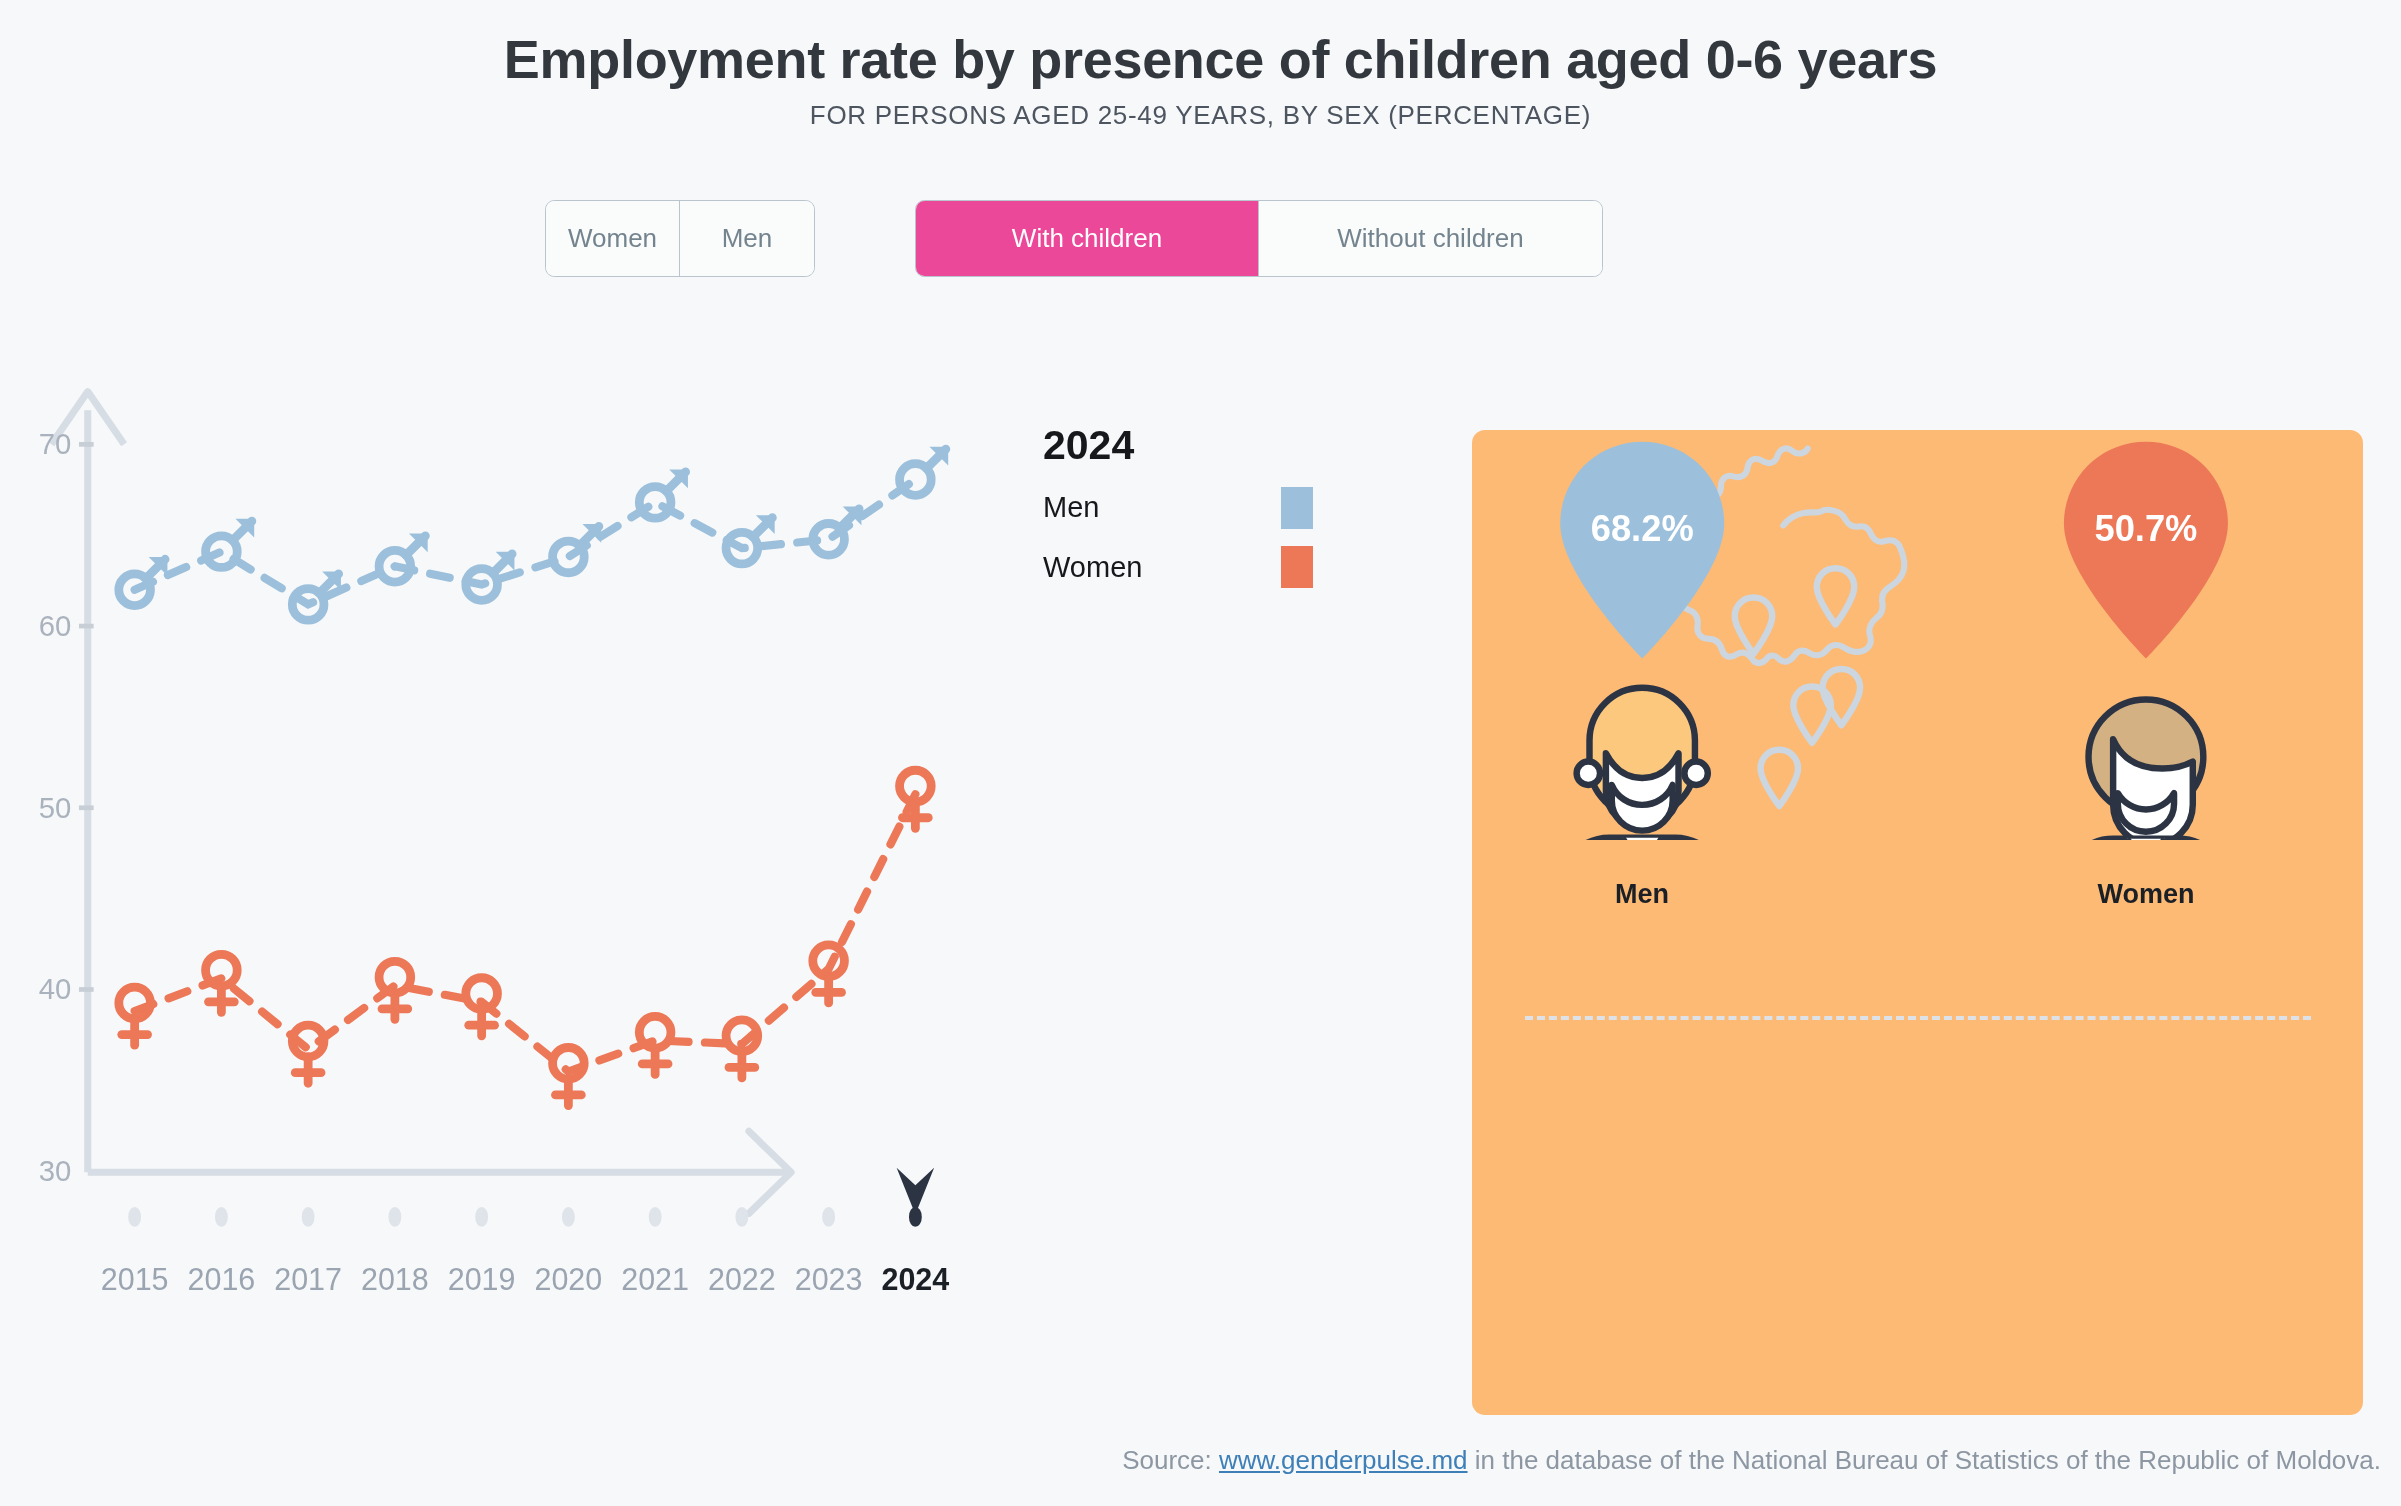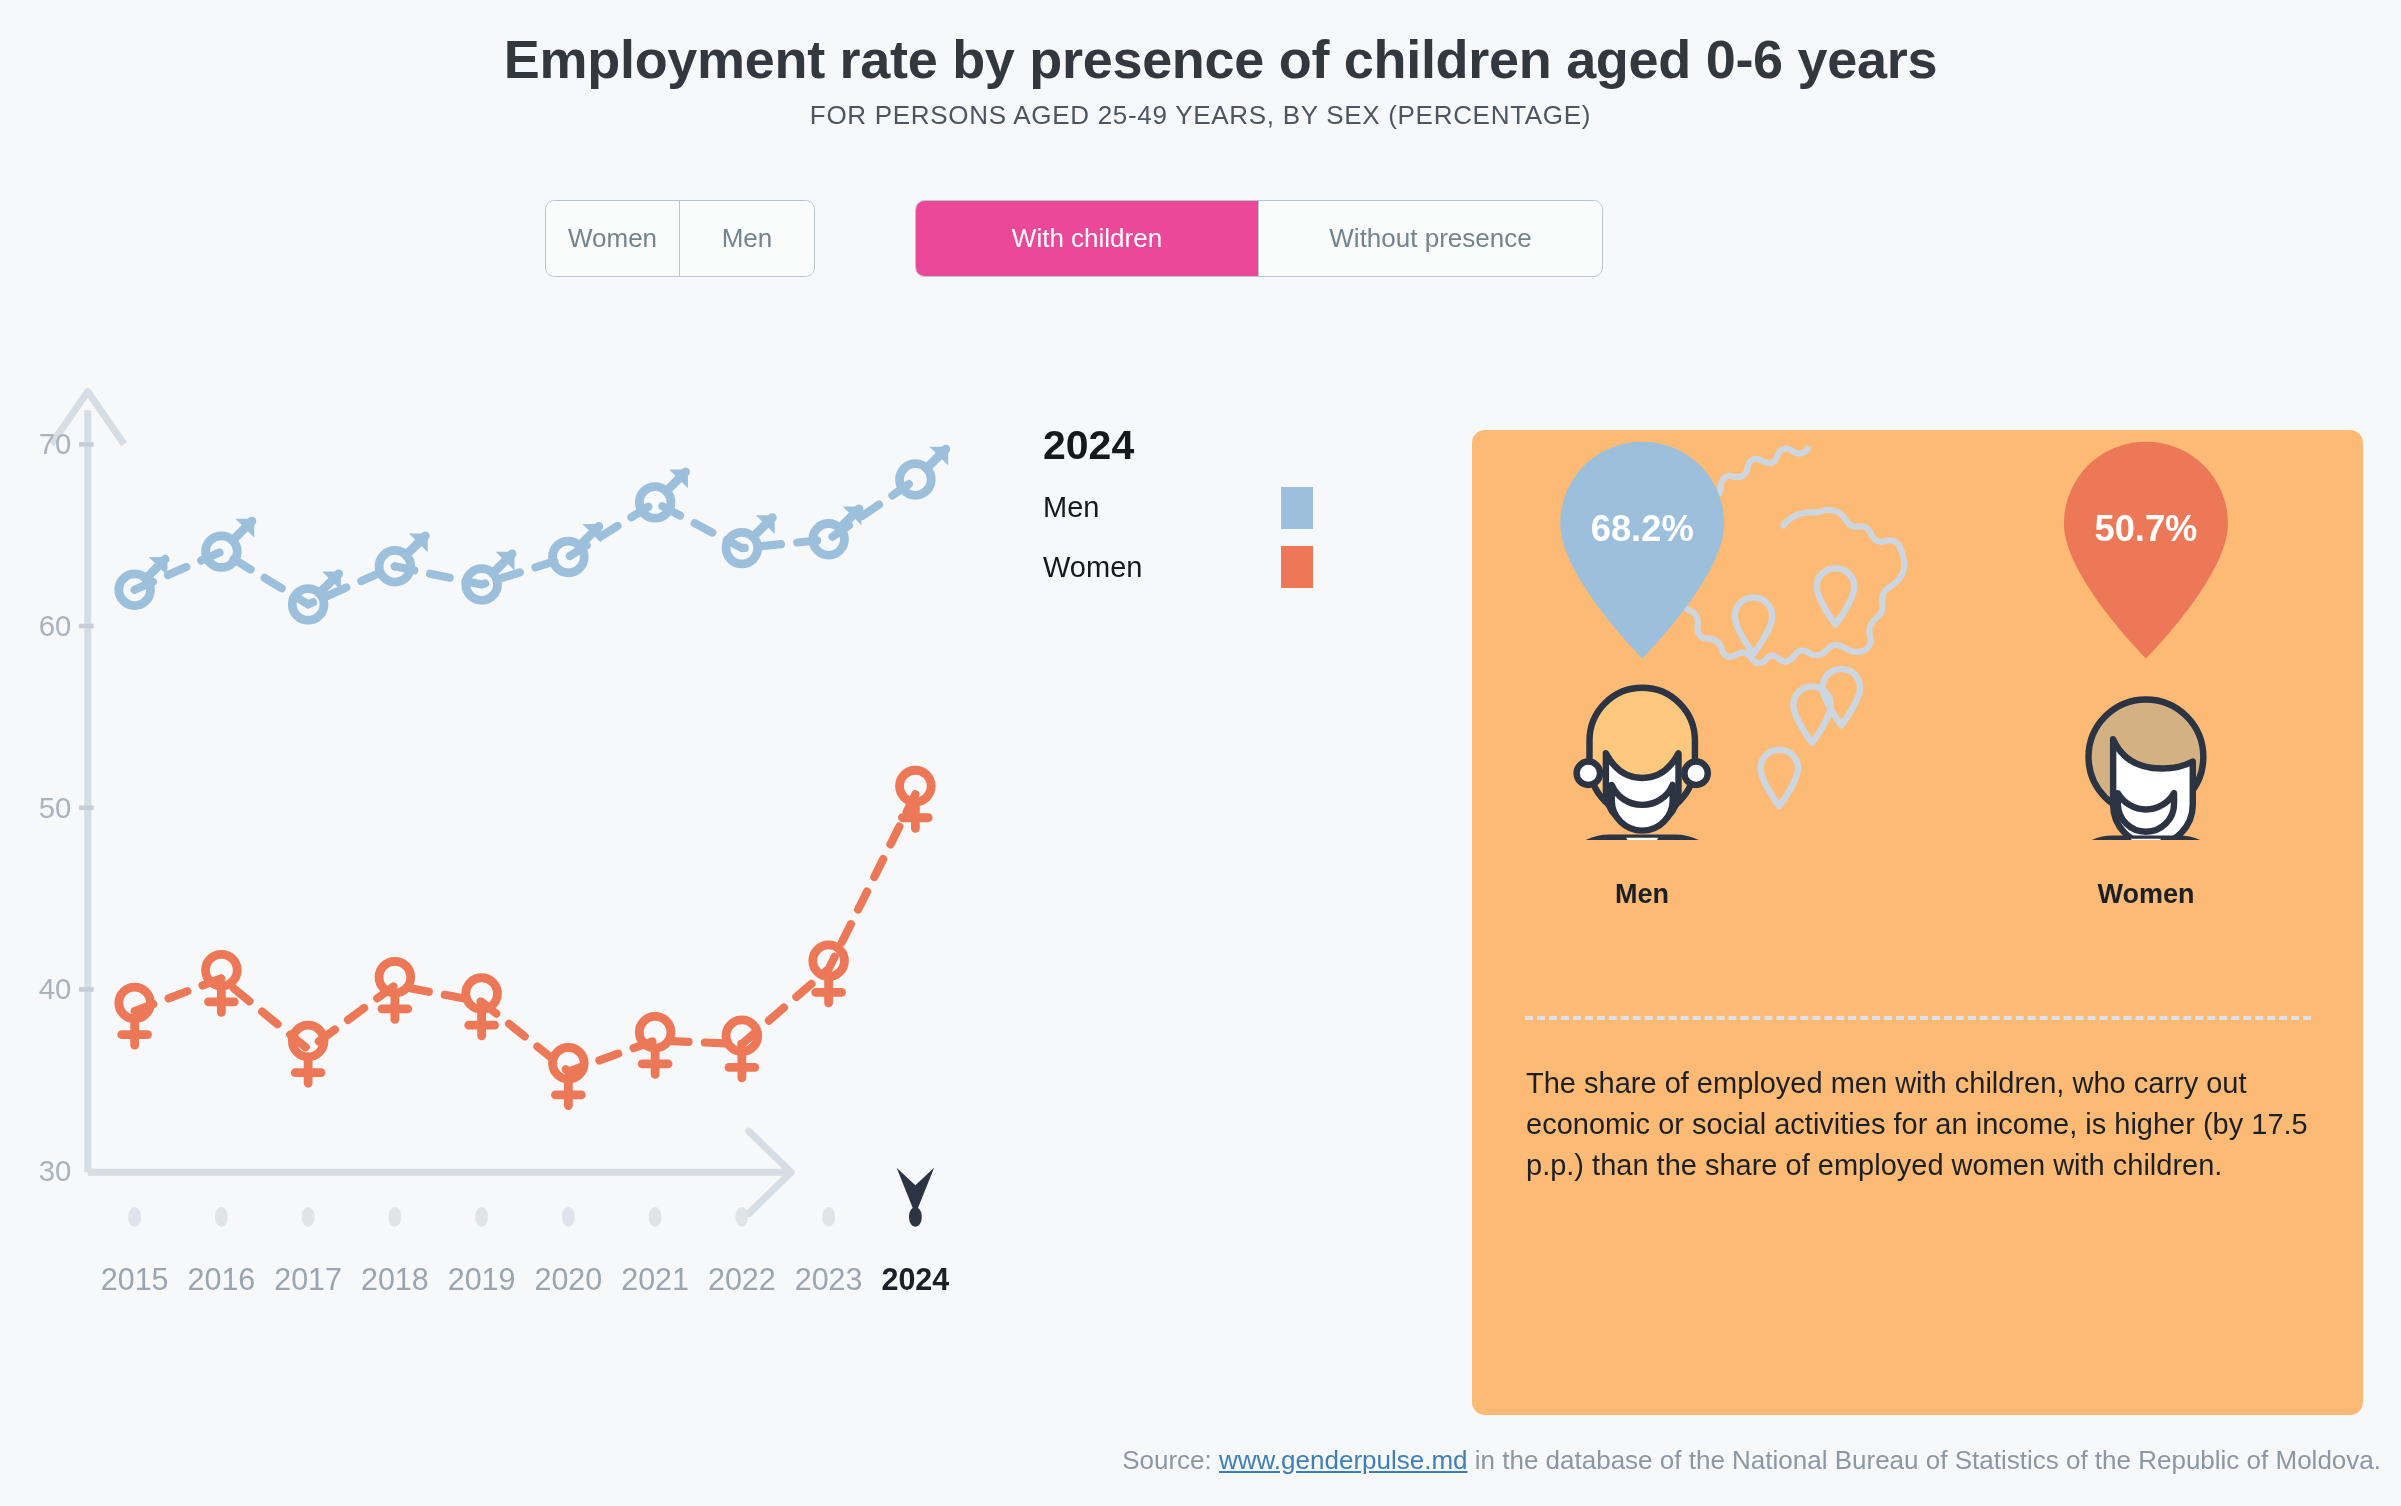--- a/index.html
+++ b/index.html
@@ -93,21 +93,21 @@
   <div id="chart-subtitle">FOR PERSONS AGED 25-49 YEARS, BY SEX (PERCENTAGE)</div>
 </div>
 
 <div id="toggle-bar">
   <div class="toggle-group tg-sex">
     <div class="toggle-btn">Women</div>
     <div class="toggle-btn">Men</div>
   </div>
   <div class="toggle-group tg-children">
     <div class="toggle-btn active">With children</div>
-    <div class="toggle-btn">Without presence</div>
+    <div class="toggle-btn">Without children</div>
   </div>
 </div>
 
 <div id="main">
 
   <div id="chart-panel">
     <svg id="chart-svg" width="1395" height="1032" viewBox="0 0 2380 1760">
       <defs>
         <g id="mars-glyph">
           <circle cx="0" cy="0" r="27" fill="none" stroke="#9cc0dc" stroke-width="15"></circle>
@@ -292,20 +292,19 @@
     </svg>
 
     <div class="fig-col" style="left:47px; top:434px;">
       <div class="fig-label">Men</div>
     </div>
     <div class="fig-col" style="left:551px; top:434px;">
       <div class="fig-label">Women</div>
     </div>
 
     <div id="card-divider"></div>
-    <div id="card-text">The share of employed men with children, who carry out economic or social activities for an income, is higher (by 17.5 p.p.) than the share of employed women with children.</div>
   </div>
 </div>
 
 <div id="footer">
   <span>Source: </span><a id="footer-link" href="#">www.genderpulse.md</a><span> in the database of the National Bureau of Statistics of the Republic of Moldova.</span>
 </div>
 
 
 </body></html>

